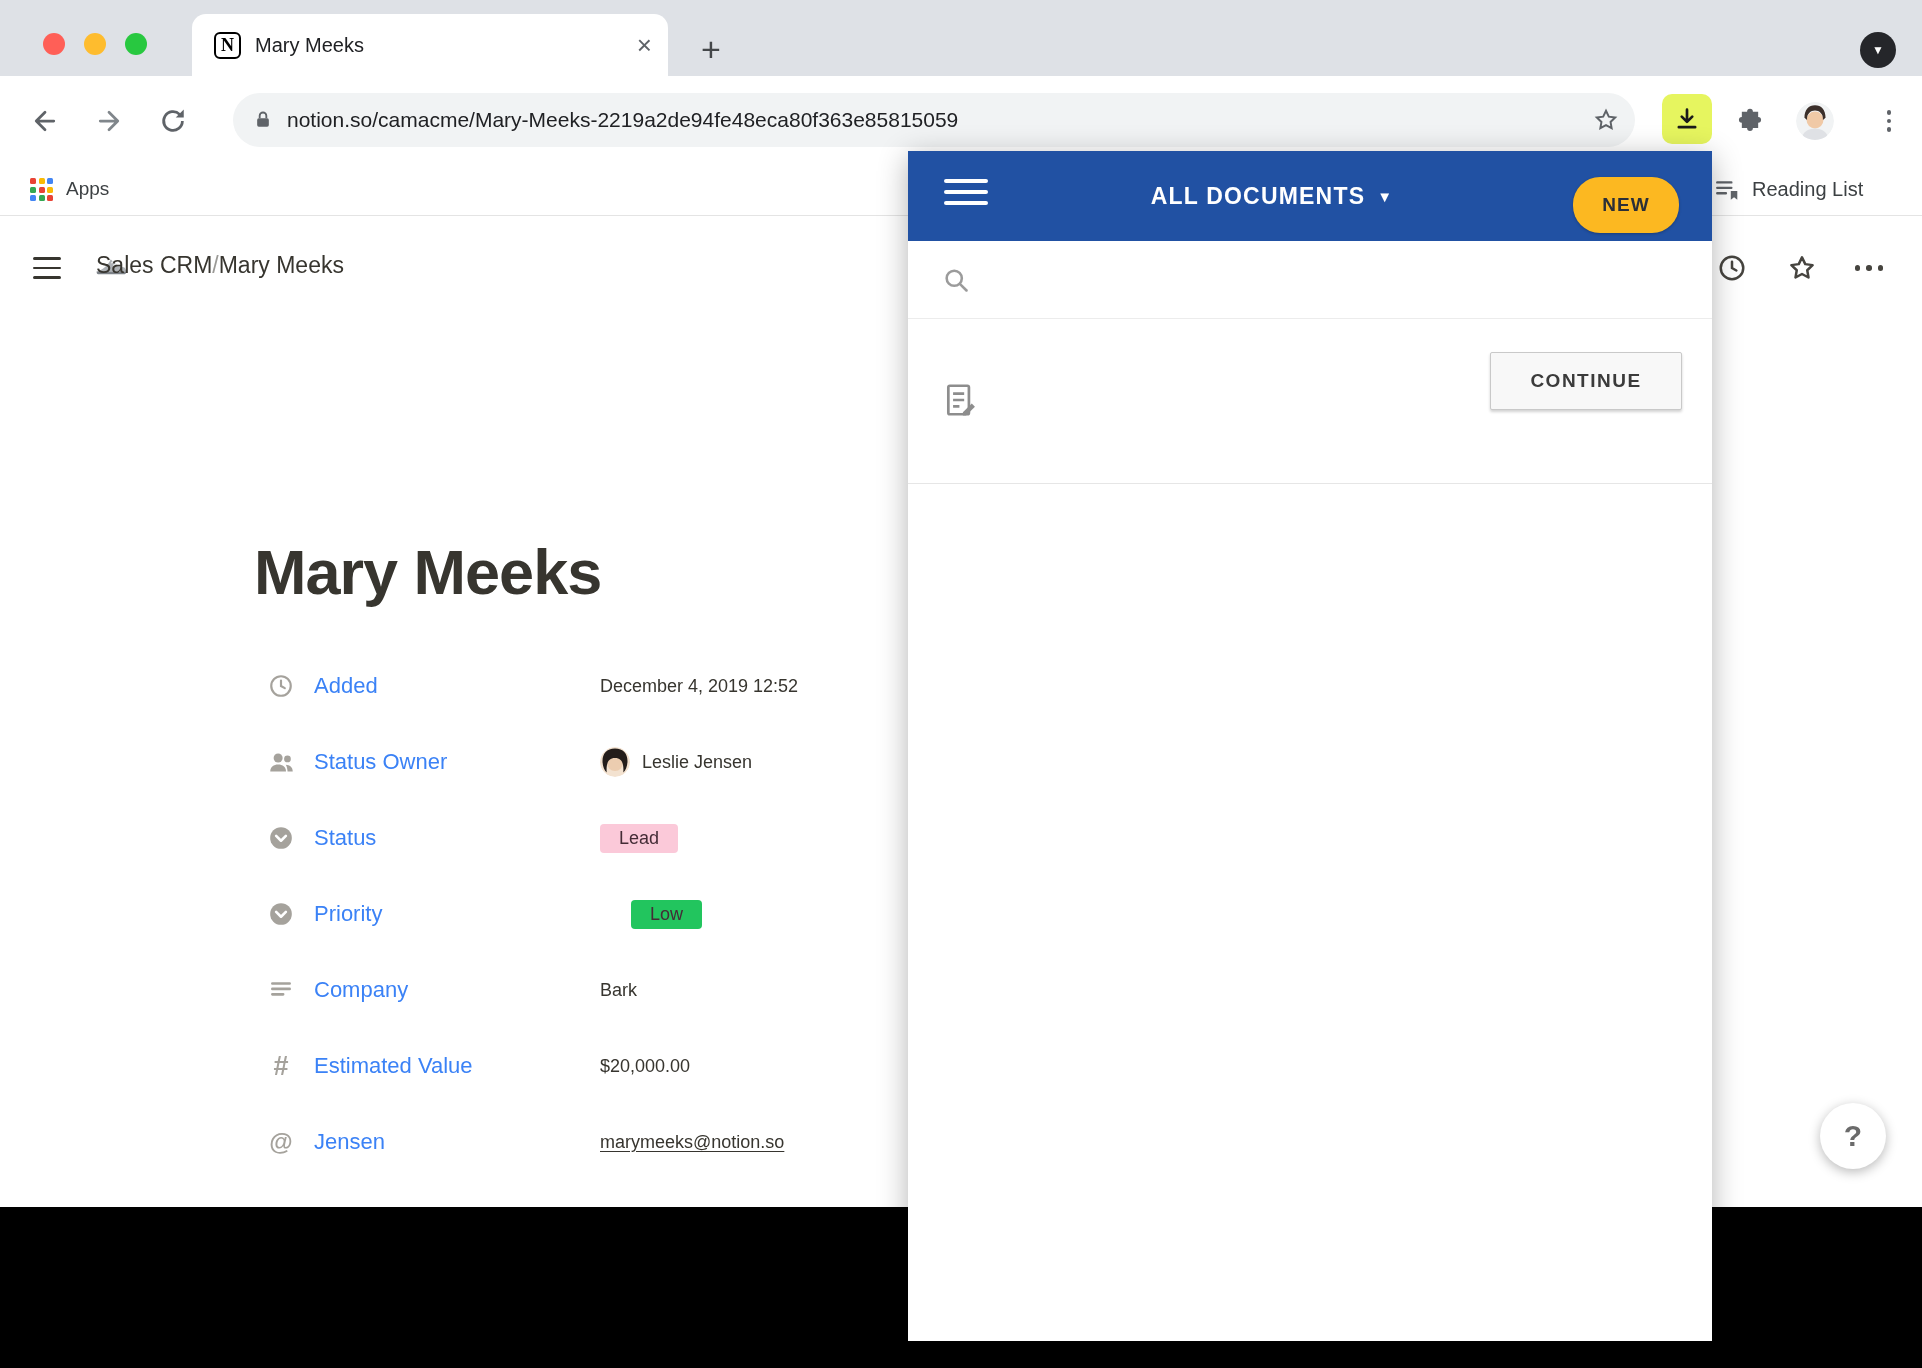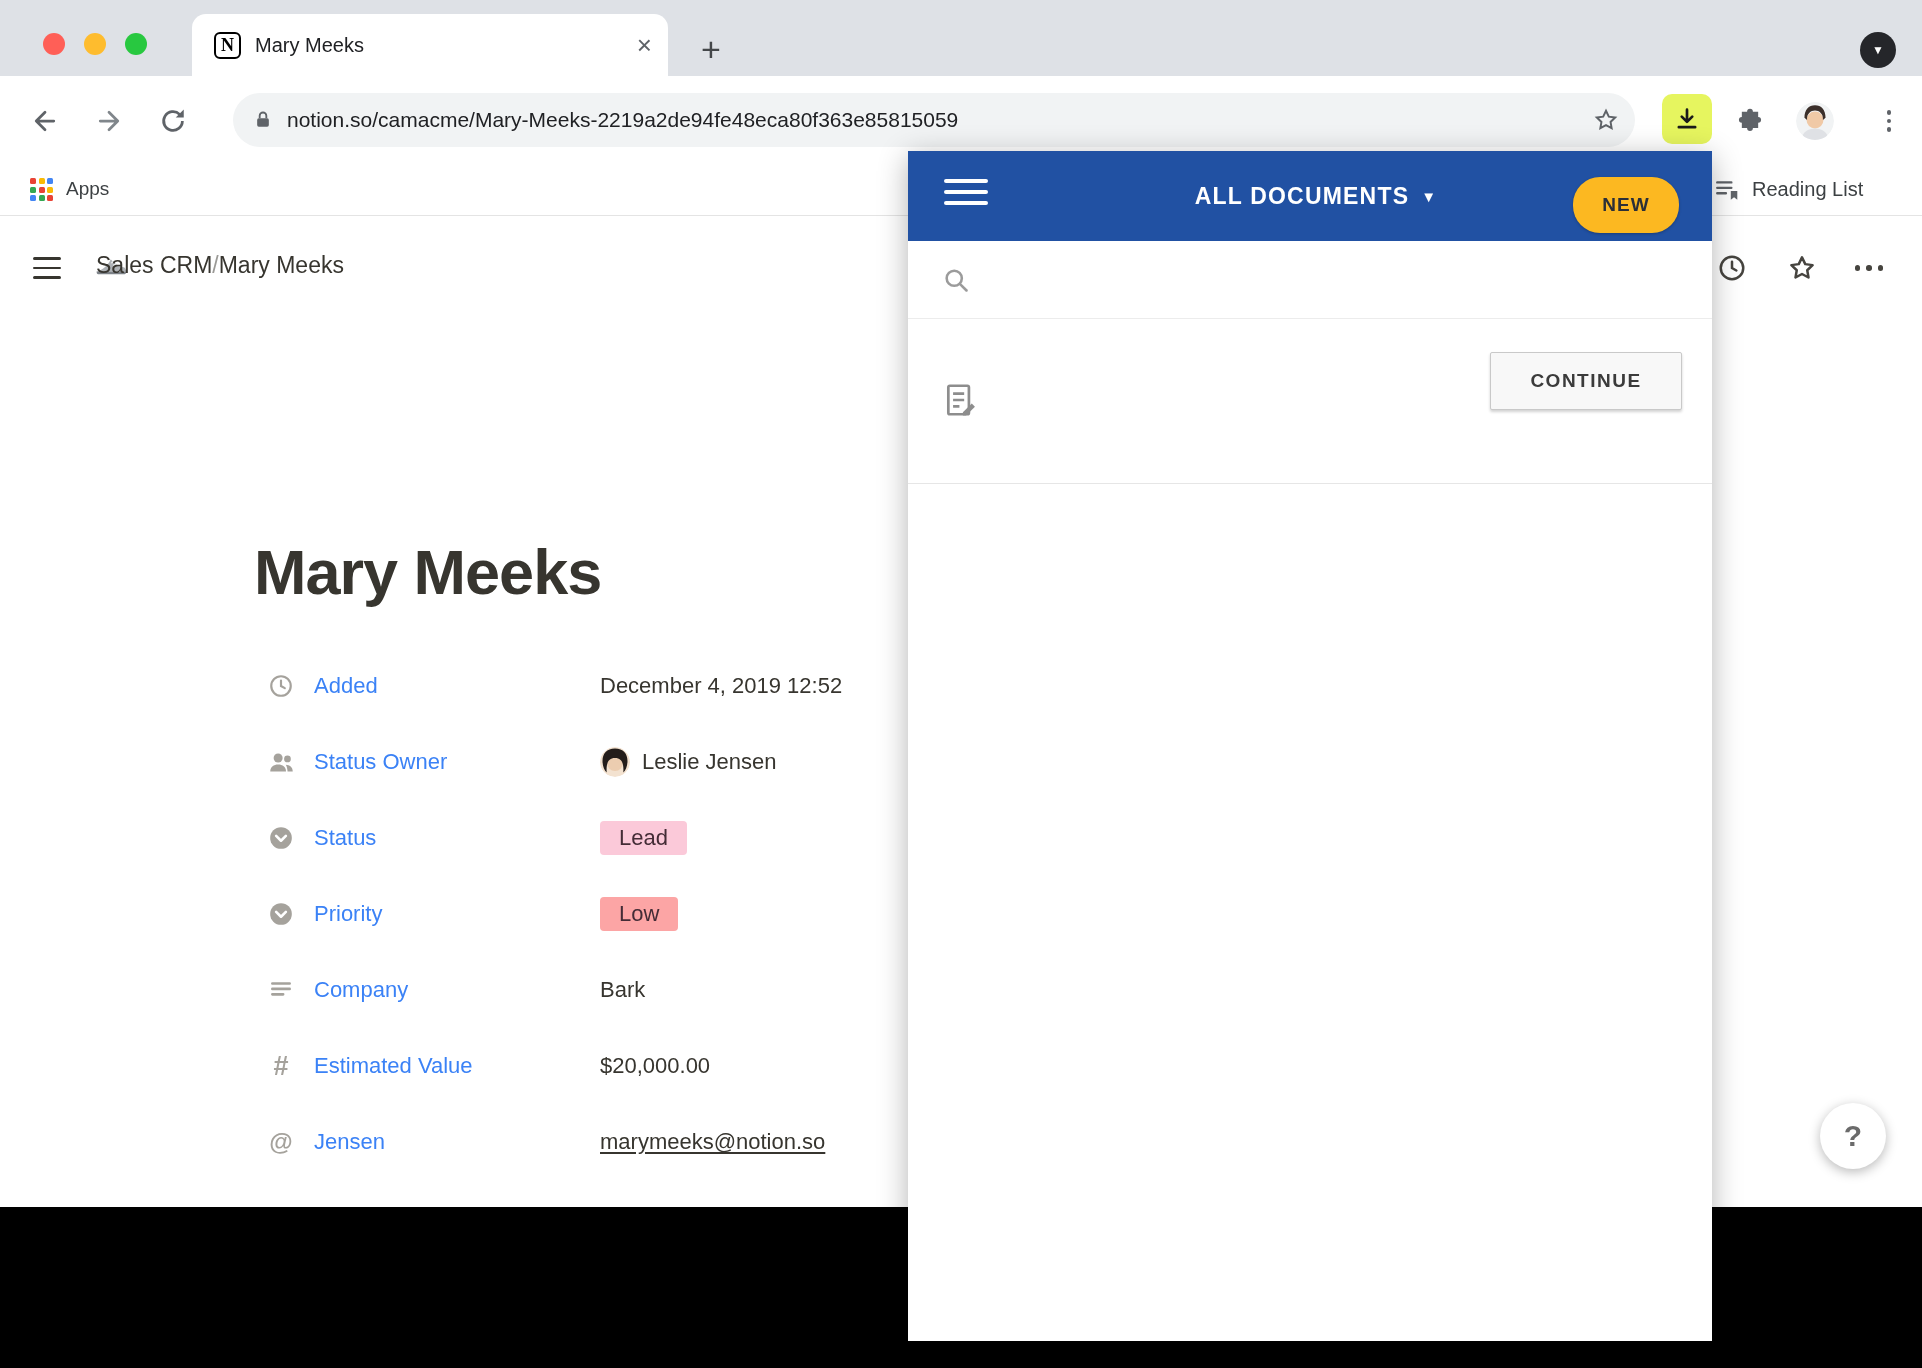--- a/index.html
+++ b/index.html
@@ -63,34 +63,34 @@
   .n-dots { display:flex; gap:6px; }
   .n-dots i { width:5.5px; height:5.5px; border-radius:50%; background:#46443f; display:block; }
 
   .page-title { left:254px; top:536px; font-size:63px; font-weight:700; letter-spacing:-1px; color:#37352f; }
 
   .props { left:266px; top:648px; width:640px; }
   .prow { height:76px; display:flex; align-items:center; }
   .picon { width:30px; height:30px; display:flex; align-items:center; justify-content:center; color:#a5a29c; flex:0 0 30px; }
   .pglyph { font-size:27px; font-weight:600; color:#a5a29c; }
   .plabel { margin-left:18px; width:270px; font-size:22px; color:#3b82f6; flex:0 0 270px; }
-  .pvalue { margin-left:16px; font-size:22px; color:#37352f; display:flex; align-items:center; gap:12px; white-space:nowrap; }
+  .pvalue { margin-left:16px; font-size:18px; color:#37352f; display:flex; align-items:center; gap:12px; white-space:nowrap; }
   .badge { padding:4px 19px; border-radius:4px; color:#442c36; }
   .plink { text-decoration:underline; text-underline-offset:3px; color:#37352f; }
   .avatar30 { width:30px; height:30px; border-radius:50%; overflow:hidden; flex:0 0 30px; }
 
   .black-bottom { left:0; top:1207px; width:1922px; height:161px; background:#000; z-index:4; }
 
   
   .ds-panel { left:908px; top:151px; width:804px; height:1190px; background:#fff; z-index:10;
     box-shadow:0 6px 28px rgba(0,0,0,.3); }
   .ds-header { position:relative; height:90px; display:flex; align-items:center; }
   .ds-burger { position:absolute; left:36px; top:28px; width:44px; display:flex; flex-direction:column; gap:7px; }
   .ds-burger i { height:4px; background:#fff; border-radius:2px; display:block; }
-  .ds-title { position:absolute; left:408px; top:0; height:90px; transform:translateX(-50%);
+  .ds-title { position:absolute; left:364px; top:0; height:90px; transform:translateX(-50%);
     display:flex; align-items:center; gap:12px; color:#fff; font-size:23px; font-weight:700; letter-spacing:1.2px; }
   .ds-title .arr { font-size:15px; }
   .ds-new { position:absolute; right:33px; top:26px; width:106px; height:56px; border:none;
     font-family:"Liberation Sans", sans-serif; font-size:19px; font-weight:700; letter-spacing:1px; color:#2b2f38;
     display:flex; align-items:center; justify-content:center; box-shadow:0 1px 3px rgba(0,0,0,.25); cursor:pointer; }
   .ds-search { height:78px; border-bottom:1px solid #ececec; display:flex; align-items:center; padding-left:34px; gap:16px; }
   .ds-search input { border:none; outline:none; flex:1; height:40px; font-size:20px; font-family:"Liberation Sans", sans-serif; }
   .ds-item { position:relative; height:165px; border-bottom:1px solid #e6e6e6; }
   .ds-doc-ic { position:absolute; left:34px; top:62px; }
   .ds-doc-text { position:absolute; left:95px; top:28px; width:390px; }
@@ -282,21 +282,21 @@
 
   <div class="prow">
     <span class="picon">
       <svg width="26" height="26" viewBox="0 0 24 24">
           <circle cx="12" cy="12" r="10" fill="#a5a29c"></circle>
           <path d="M7.5 10L12 14.5 16.5 10" stroke="#fff" stroke-width="2.4" fill="none" stroke-linecap="round" stroke-linejoin="round"></path>
         </svg>
     </span>
     <span class="plabel">Priority</span>
     <span class="pvalue">
-      <span class="badge" style="background: #fca5a5;">Low</span>
+      <span class="badge" style="background: #22c55e; margin-left: 31px;">Low</span>
     </span>
   </div>
 
   <div class="prow">
     <span class="picon">
       <svg width="26" height="26" viewBox="0 0 24 24" fill="none" stroke="#a5a29c" stroke-width="2.4" stroke-linecap="round">
           <path d="M4 6h16M4 11h16M4 16h10"></path>
         </svg>
     </span>
     <span class="plabel">Company</span>

